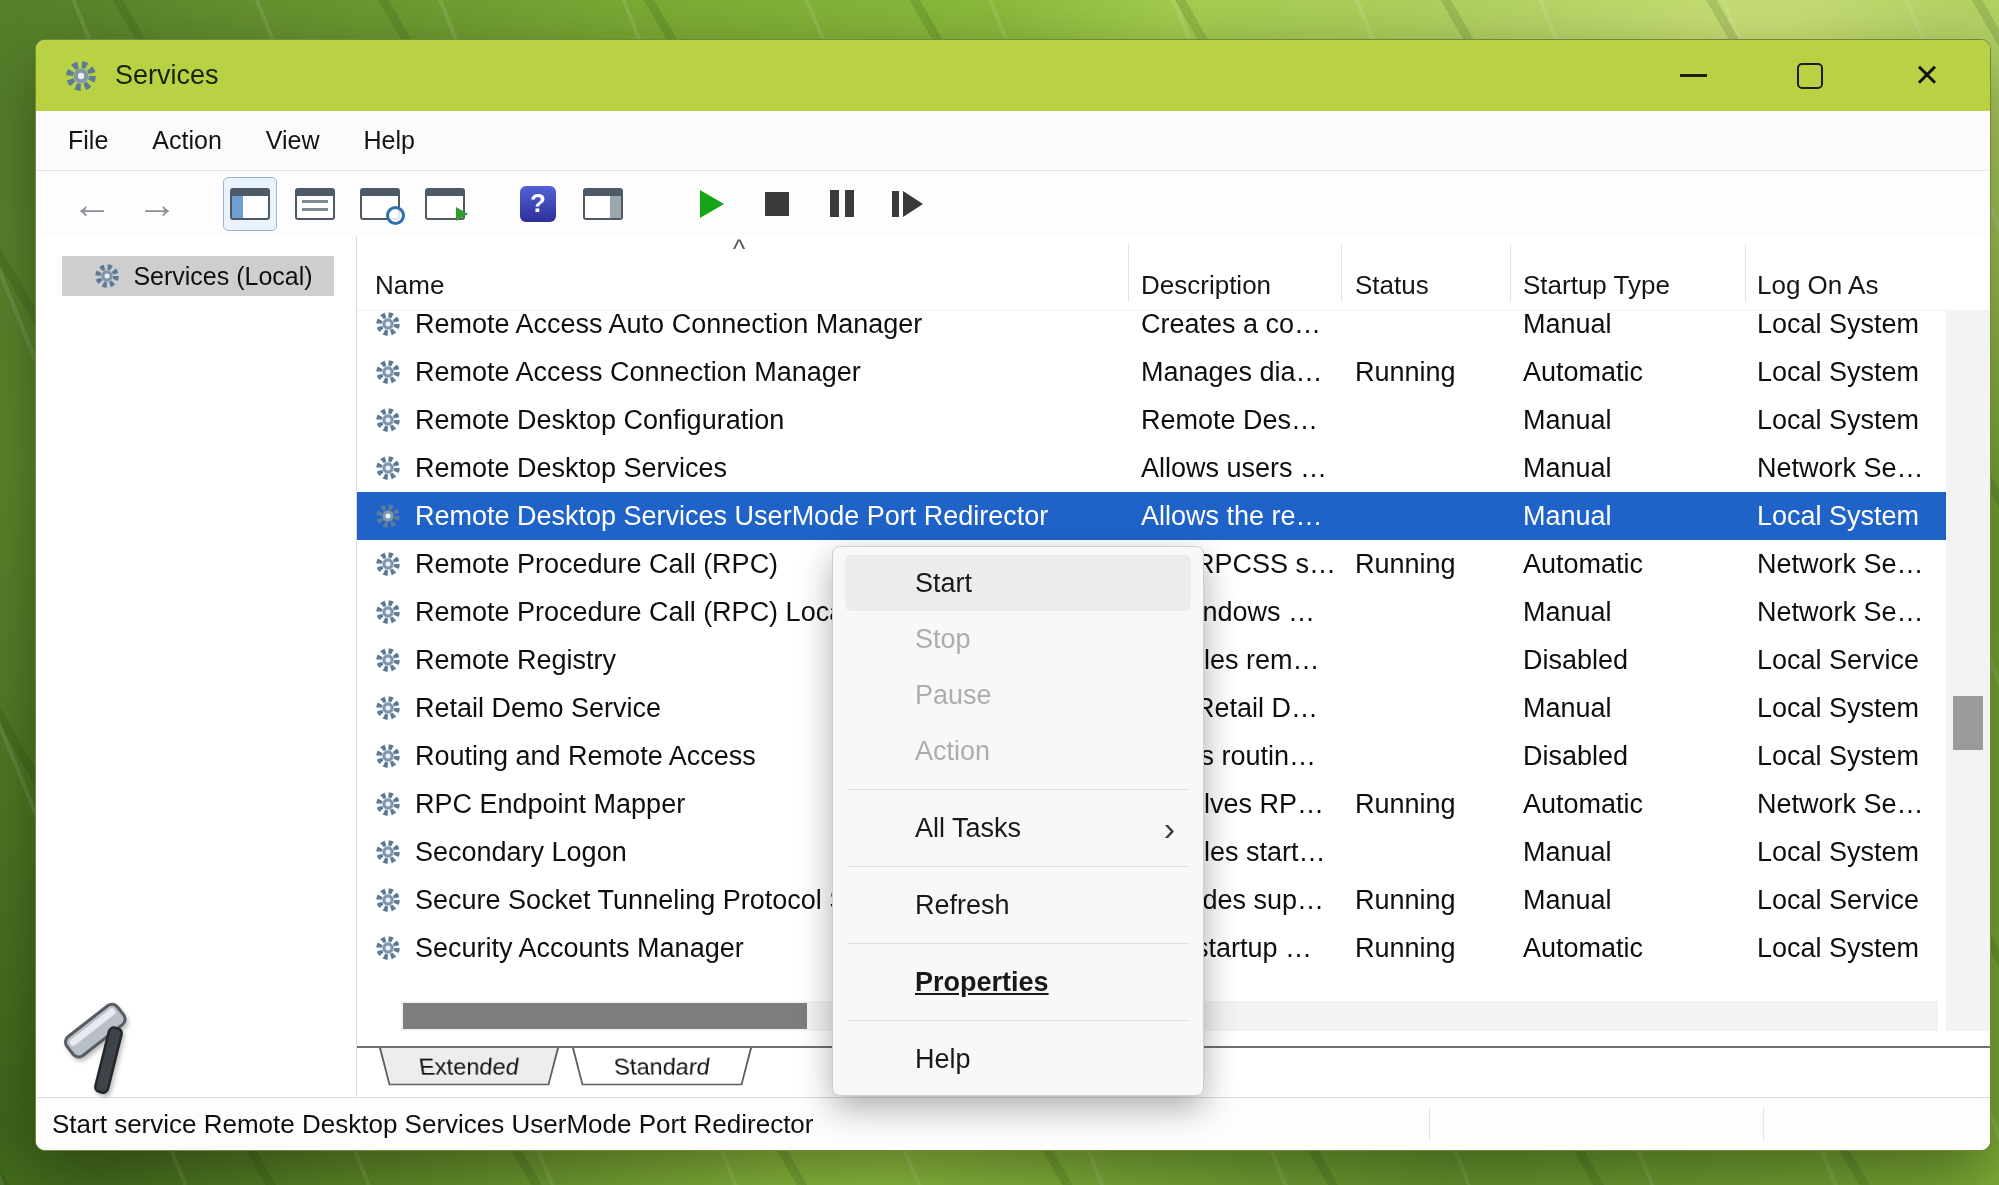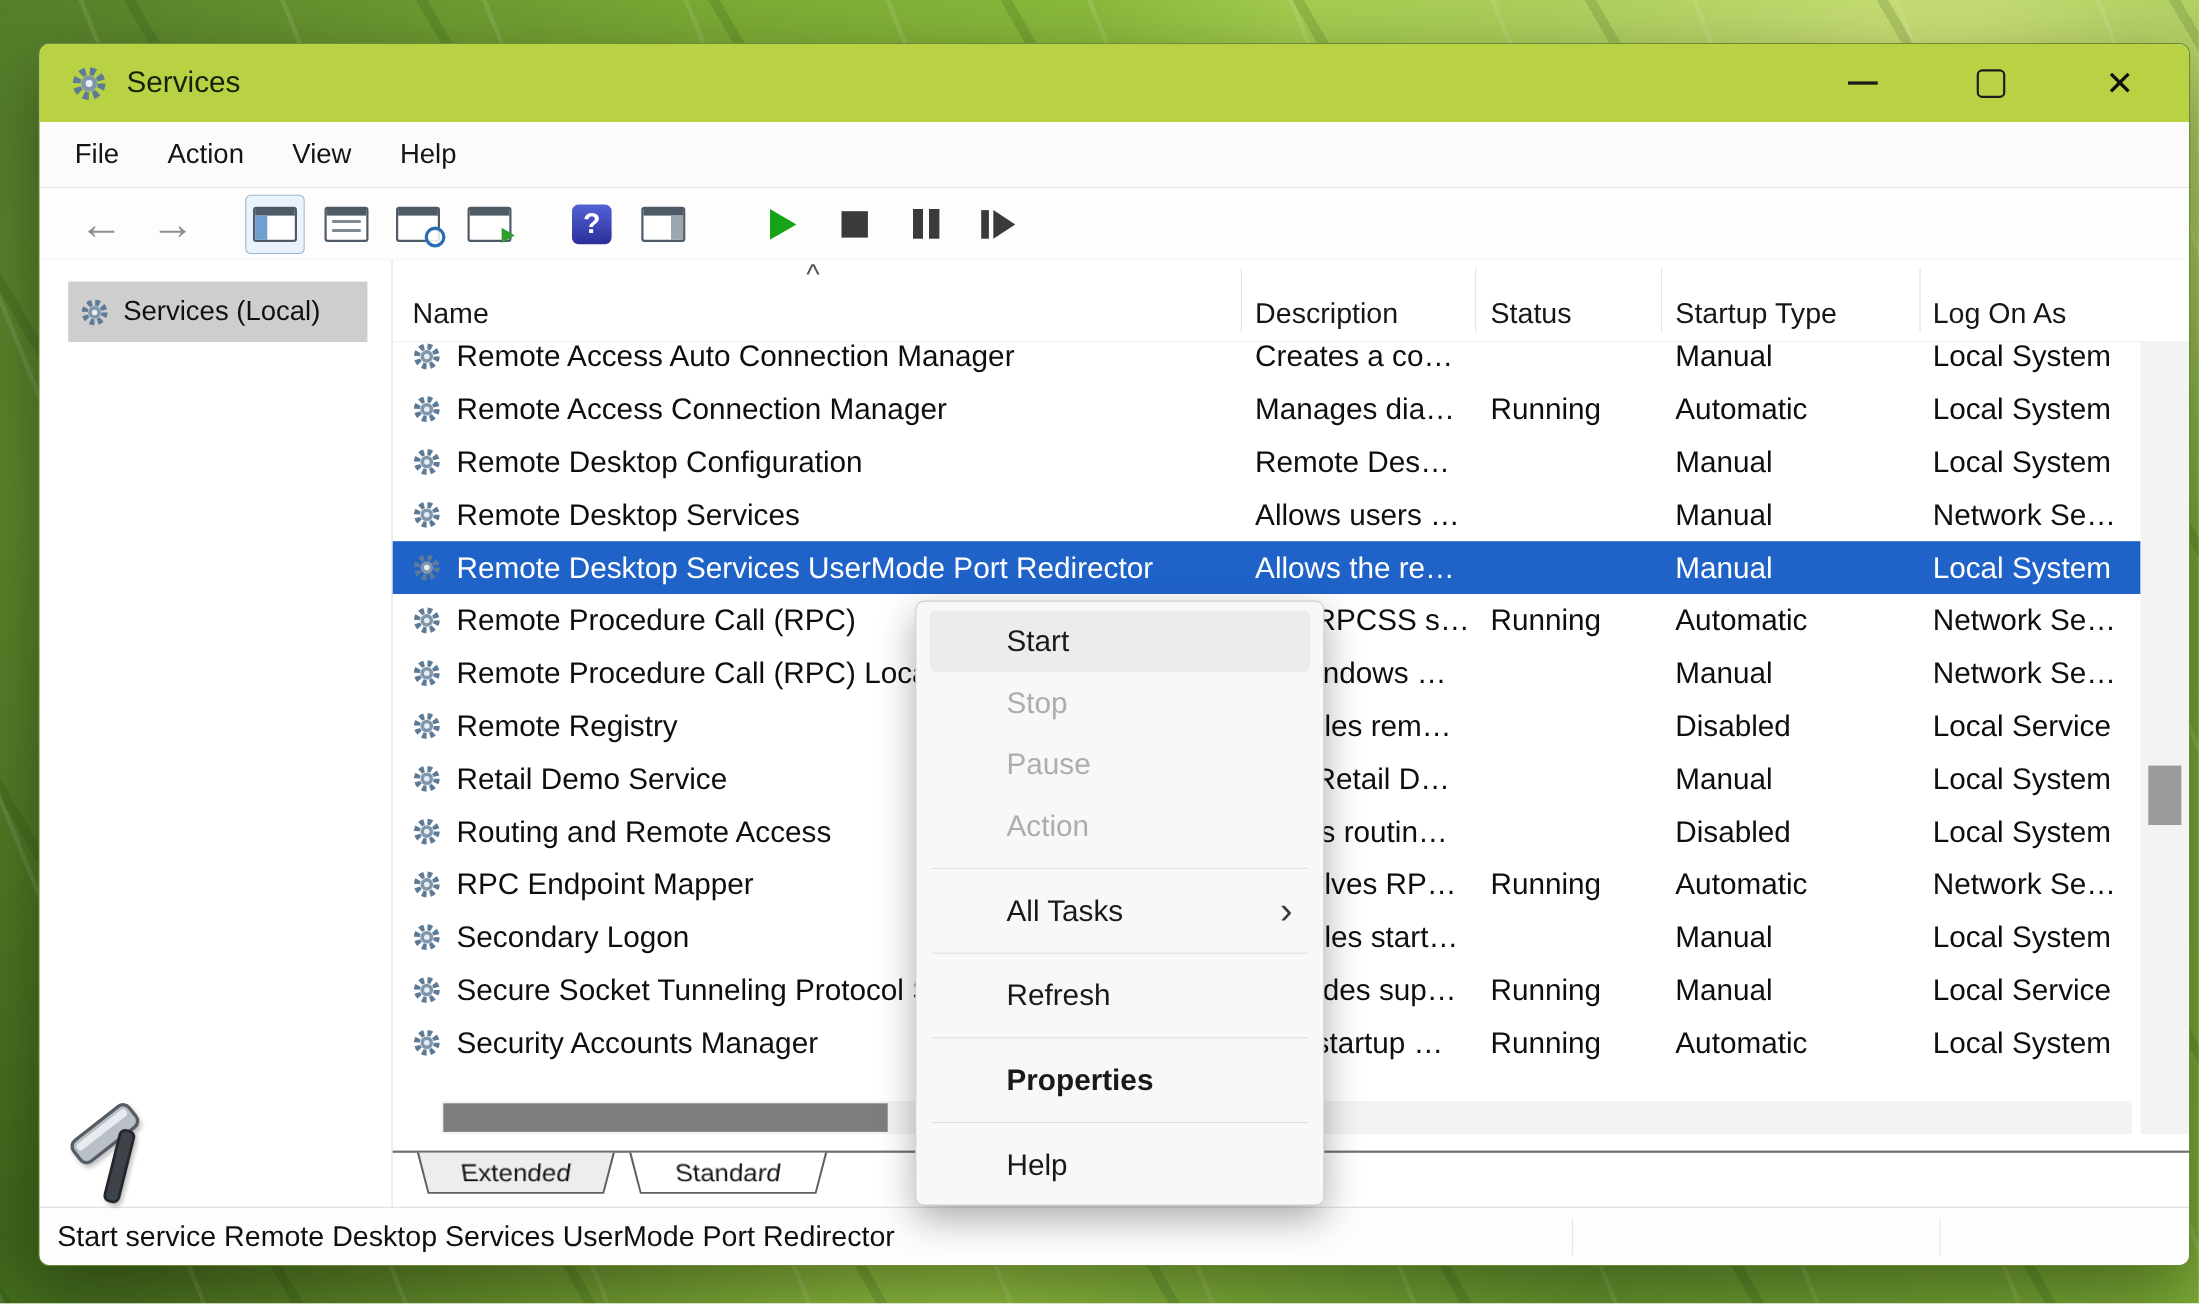--- a/index.html
+++ b/index.html
@@ -48,21 +48,21 @@
   .helpbox{width:36px;height:36px;border-radius:6px;background:linear-gradient(#5362d6,#2c2f9a);color:#fff;
     font-size:26px;font-weight:700;display:flex;align-items:center;justify-content:center;}
   .play{width:0;height:0;border-top:14px solid transparent;border-bottom:14px solid transparent;border-left:24px solid #17a317;display:block;}
   .stopicon{width:24px;height:24px;background:#3a3a3a;display:block;}
   .pauseicon{width:24px;height:27px;display:block;background:linear-gradient(90deg,#3a3a3a 0 9px,transparent 9px 15px,#3a3a3a 15px 24px);}
   .rbar{width:7px;height:26px;background:#3a3a3a;display:block;margin-right:4px;}
   .rtri{width:0;height:0;border-top:13px solid transparent;border-bottom:13px solid transparent;border-left:20px solid #3a3a3a;display:block;}
 
   
   .sidebar{position:absolute;top:196px;bottom:52px;left:0;width:320px;background:#fff;border-right:1px solid #dcdcdc;}
-  .tree-item{margin:20px 22px 0 26px;height:55px;background:#cecece;display:flex;align-items:center;gap:11px;padding-left:9px;font-size:25px;color:#101010;}
+  .tree-item{margin:20px 22px 0 26px;height:40px;background:#cecece;display:flex;align-items:center;gap:11px;padding-left:9px;font-size:25px;color:#101010;justify-content:center;}
   .gear30 svg{width:30px;height:30px;display:block;}
 
   
   .listpane{position:absolute;top:196px;left:321px;right:0;bottom:104px;background:#fff;}
   .lheader{position:absolute;top:0;left:0;right:44px;height:74px;border-bottom:1px solid #efefef;}
   .hcol{position:absolute;bottom:9px;font-size:26px;color:#161616;white-space:nowrap;}
   .hcol.c0{left:18px}.hcol.c1{left:784px}.hcol.c2{left:998px}.hcol.c3{left:1166px}.hcol.c4{left:1400px}
   .hsep{position:absolute;top:8px;bottom:8px;width:1px;background:#e3e3e3;}
   .hsep.s1{left:771px}.hsep.s2{left:984px}.hsep.s3{left:1153px}.hsep.s4{left:1388px}
   .sortc{position:absolute;left:376px;top:-2px;font-size:26px;color:#555;}
@@ -97,21 +97,21 @@
   .sdiv{position:absolute;top:9px;bottom:9px;width:1px;background:#e6e6e6;}
   .sdiv.d1{left:1393px}.sdiv.d2{left:1727px}
 
   
   .cmenu{position:absolute;left:796px;top:506px;width:370px;z-index:60;background:#f8f8f8;border:1px solid #cfcfcf;
     border-radius:8px;box-shadow:0 12px 34px rgba(0,0,0,.32);padding:8px 0;}
   .citem{height:56px;margin:0 12px;padding:0 16px 0 70px;border-radius:6px;display:flex;align-items:center;
     font-size:27px;color:#191919;}
   .citem.hl{background:#ececec;}
   .citem.disabled{color:#adadad;}
-  .citem.bold{font-weight:700;}
+  .citem.bold{font-weight:700;text-decoration:underline;}
   .csep{height:1px;margin:10px 14px;background:#dedede;}
   .chev{margin-left:auto;font-size:34px;color:#3c3c3c;line-height:1;}
 
   
   .hammer{position:absolute;left:20px;top:955px;width:100px;height:110px;z-index:40;}
   .hammer svg{width:100%;height:100%;display:block;filter:drop-shadow(2px 3px 2px rgba(0,0,0,.25));}
 </style>
 </head>
 <body>
 

